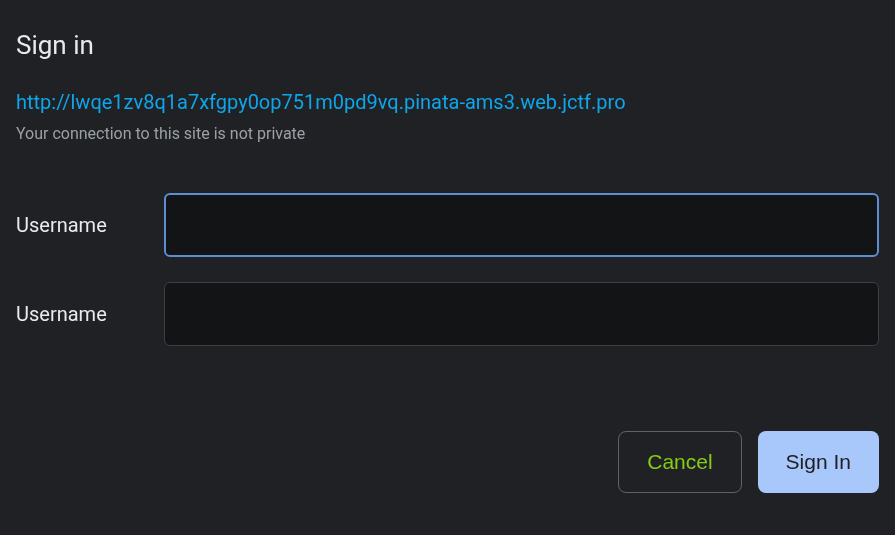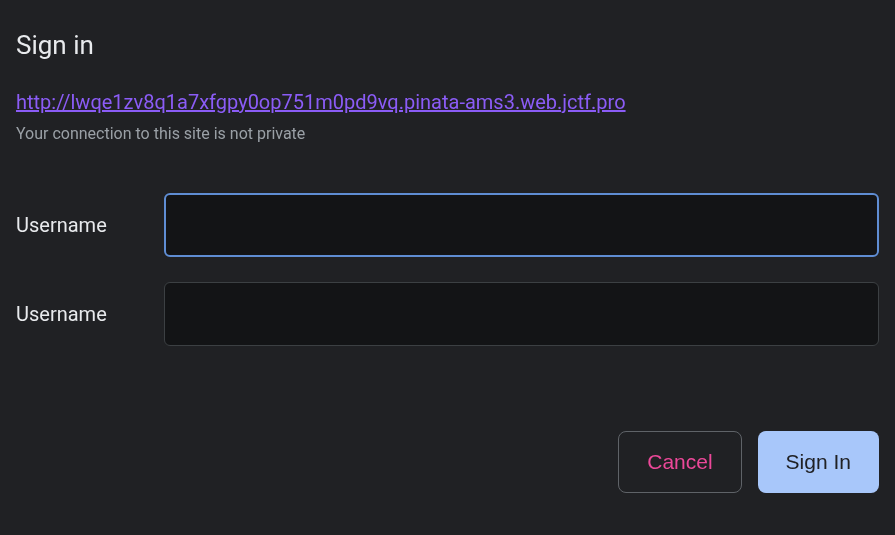--- a/index.html
+++ b/index.html
@@ -17,25 +17,24 @@
     .dialog {
       padding: 30px 16px;
     }
     .title {
       color: #e8eaed;
       font-size: 26px;
       font-weight: 400;
       margin-bottom: 30px;
     }
     .url {
-      color: #8b5cf6;
+      color: #0ea5e9;
       font-size: 20px;
       font-weight: 400;
       margin-bottom: 10px;
-      text-decoration: underline;
     }
     .warning {
       color: #9aa0a6;
       font-size: 16px;
       font-weight: 400;
       margin-bottom: 50px;
     }
     .form-row {
       display: flex;
       align-items: center;
@@ -78,21 +77,21 @@
       font-weight: 400;
       cursor: pointer;
       border: none;
       display: flex;
       align-items: center;
       justify-content: center;
     }
     .btn-cancel {
       background-color: transparent;
       border: 1px solid #5f6368;
-      color: #ec4899;
+      color: #84cc16;
     }
     .btn-primary {
       background-color: #a8c7fa;
       color: #202124;
       font-weight: 500;
     }
   </style>
 </head>
 <body>
 

